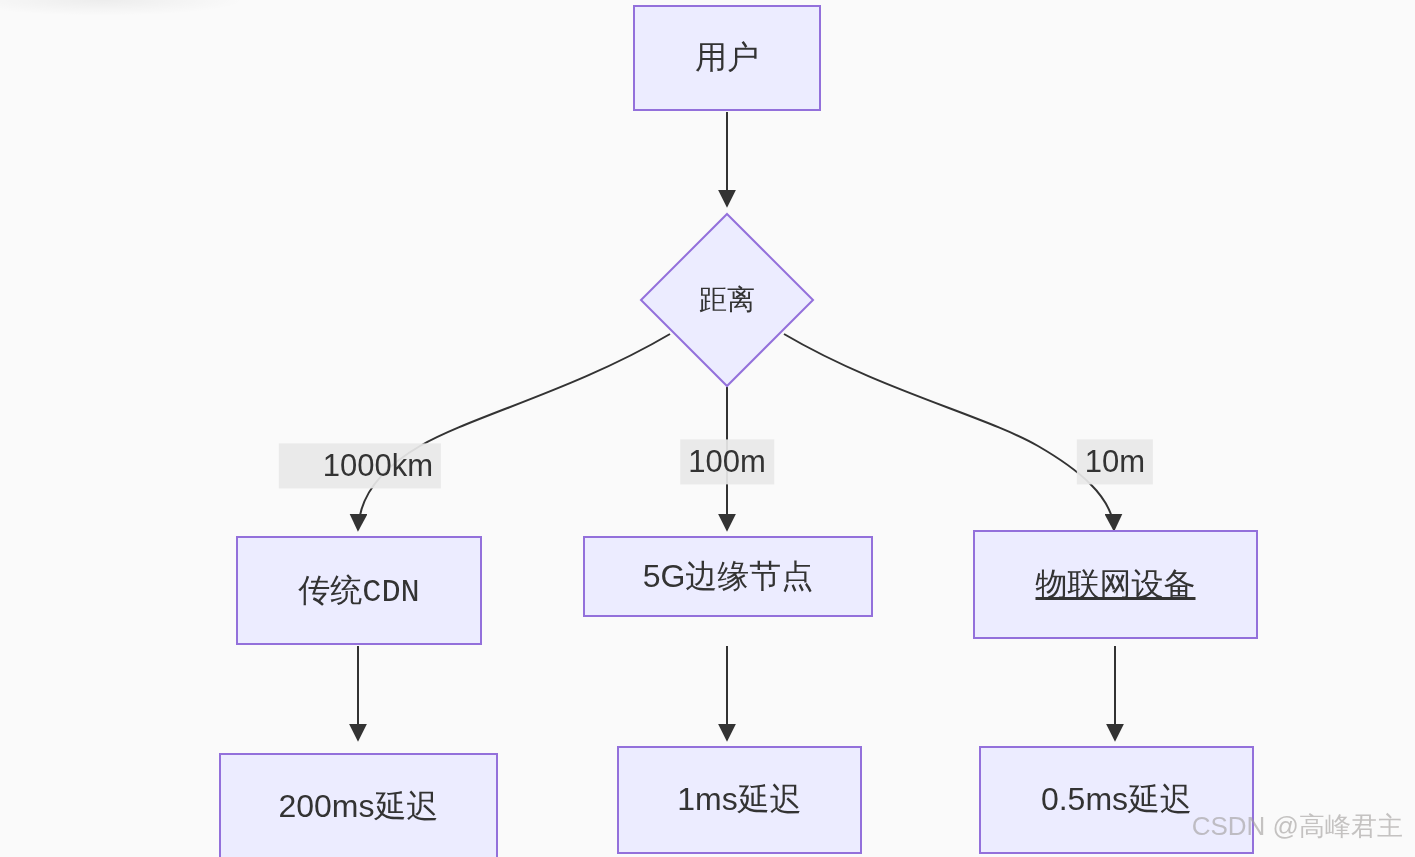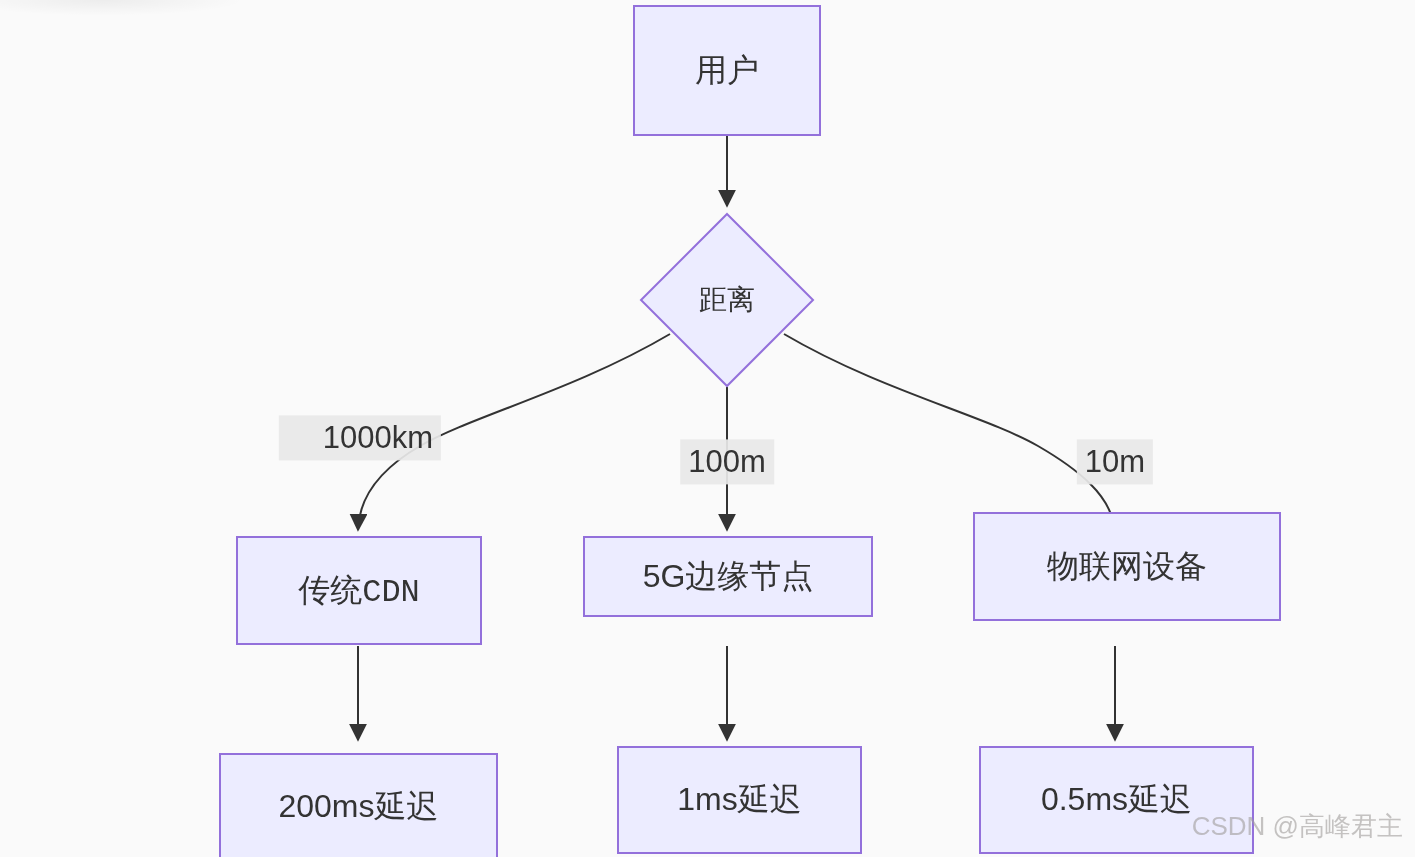--- a/index.html
+++ b/index.html
@@ -38,24 +38,24 @@
     background: #ECECFF;
     border: 2px solid #9370DB;
     display: flex;
     align-items: center;
     justify-content: center;
     font-size: 32px;
     color: #333333;
     text-align: center;
     white-space: nowrap;
   }
-  .node-user     { left: 633px; top: 5px;   width: 188px; height: 131px; }
+  .node-user     { left: 633px; top: 5px;   width: 188px; height: 106px; }
   .node-cdn      { left: 236px; top: 536px; width: 246px; height: 109px; font-family: Liberation Mono, monospace; }
   .node-edge5g   { left: 583px; top: 536px; width: 290px; height: 81px; }
-  .node-iot      { left: 973px; top: 512px; width: 308px; height: 109px; }
+  .node-iot      { left: 973px; top: 530px; width: 285px; height: 109px; text-decoration: underline; }
   .node-lat-cdn  { left: 219px; top: 746px; width: 279px; height: 108px; margin-top: 7px; }
   .node-lat-5g   { left: 605px; top: 746px; width: 245px; height: 108px; margin-left: 12px; }
   .node-lat-iot  { left: 979px; top: 746px; width: 275px; height: 108px; }
   .diamond-label {
     position: absolute;
     left: 727px;
     top: 300px;
     transform: translate(-50%, -50%);
     font-size: 28px;
     color: #333333;
@@ -64,21 +64,21 @@
   .edge-label {
     position: absolute;
     transform: translate(-50%, -50%);
     background: rgba(232, 232, 232, 0.92);
     padding: 4px 8px;
     font-size: 31px;
     color: #333333;
     white-space: nowrap;
     line-height: 1.2;
   }
-  .edge-label-1000km { left: 360px;  top: 438px; padding-left: 44px; }
+  .edge-label-1000km { left: 360px;  top: 466px; padding-left: 44px; }
   .edge-label-100m   { left: 727px;  top: 462px; }
   .edge-label-10m    { left: 1115px; top: 462px; }
   .watermark {
     position: absolute;
     right: 12px;
     bottom: 13px;
     font-size: 26px;
     color: rgba(160, 157, 155, 0.6);
     white-space: nowrap;
     text-align: right;

